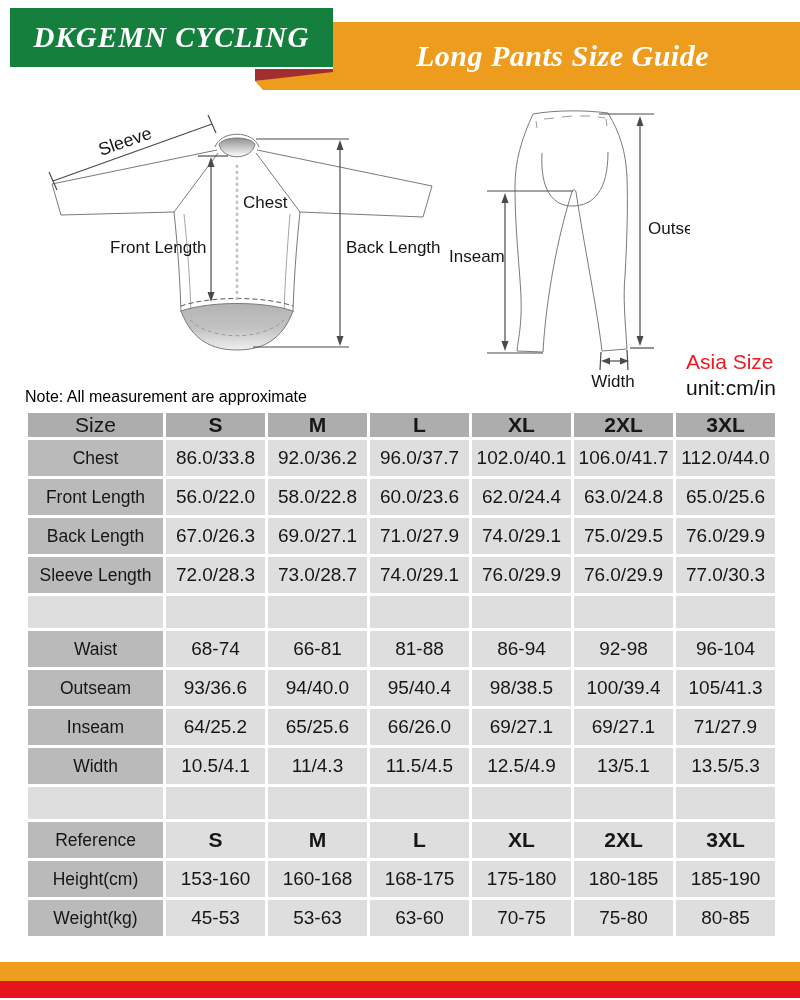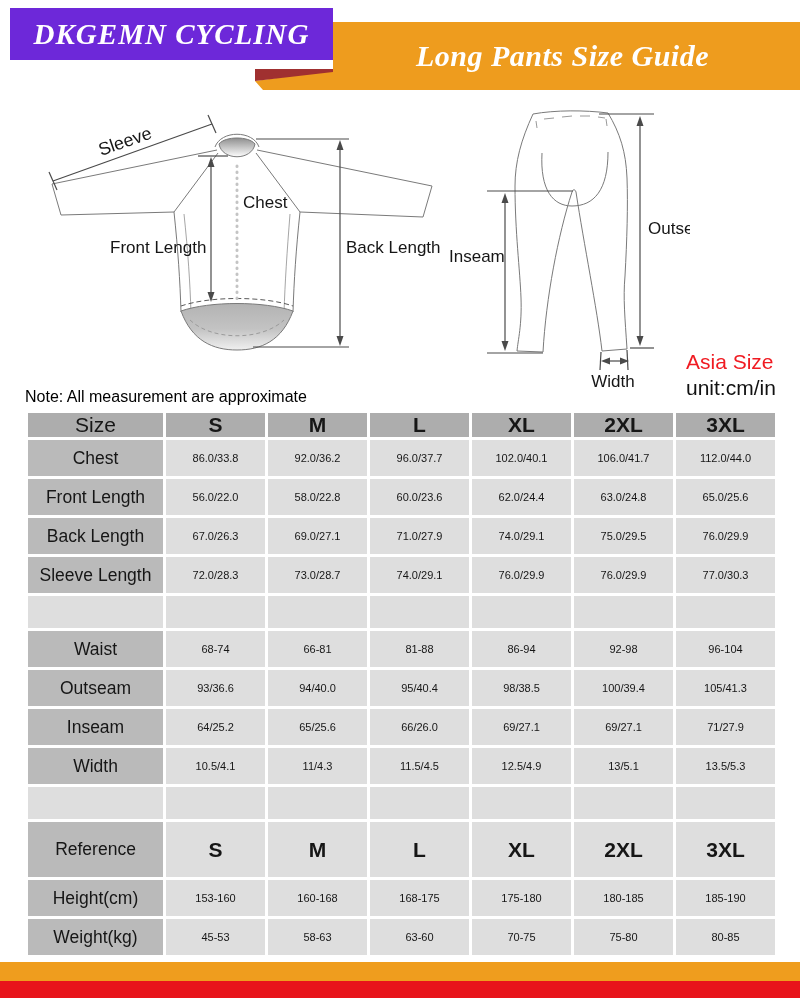--- a/index.html
+++ b/index.html
@@ -1,20 +1,20 @@
 <!DOCTYPE html>
 <html><head>
 <meta charset="utf-8">
 <style>
   html,body{margin:0;padding:0;}
   #page{position:relative;width:800px;height:1000px;background:#ffffff;overflow:hidden;
         font-family:"Liberation Sans",sans-serif;color:#161616;}
 
   
-  .brand-ribbon{position:absolute;left:10px;top:8px;width:323px;height:52px;background:#6d28d9;
+  .brand-ribbon{position:absolute;left:10px;top:8px;width:323px;height:59px;background:#15803d;
                 display:flex;align-items:center;justify-content:center;z-index:3;}
   .brand-ribbon span{color:#ffffff;font-family:"Liberation Serif",serif;font-style:italic;
                 font-weight:700;font-size:29px;letter-spacing:1px;white-space:nowrap;}
   .title-banner{position:absolute;left:255px;top:22px;width:545px;height:68px;background:#ee9c1e;
                 clip-path:polygon(78px 0,545px 0,545px 68px,8px 68px,0 59px,78px 48px);
                 display:flex;align-items:center;justify-content:center;z-index:1;text-align:right;}
   .title-banner span{color:#ffffff;font-family:"Liberation Serif",serif;font-style:italic;
                 font-weight:700;font-size:30px;letter-spacing:.5px;padding-left:70px;white-space:nowrap;}
   .fold{position:absolute;left:255px;top:69px;width:78px;height:12px;background:#a03030;
         clip-path:polygon(0 0,100% 0,100% 25%,0 100%);z-index:2;}
@@ -28,25 +28,25 @@
   .note-text{position:absolute;left:25px;top:388px;font-size:16px;color:#000000;}
 
   
   table.size-table{position:absolute;left:25px;top:410px;width:753px;table-layout:fixed;
                    border-collapse:separate;border-spacing:3px;}
   table.size-table td{text-align:center;vertical-align:middle;padding:0;overflow:hidden;}
   table.size-table td:first-child{width:135px;}
   .r-header td{height:24px;}
   .r-data td{height:36px;}
   .r-empty td{height:32px;}
-  .r-reference td{height:55px;}
+  .r-reference td{height:36px;}
   .c-hdr{background:#adadad;font-size:21px;font-weight:700;}
   .c-hdr.c-first{font-weight:400;}
   .c-lbl{background:#bababa;font-size:17.5px;font-weight:400;}
-  .c-val{background:#dedede;font-size:11px;}
+  .c-val{background:#dedede;font-size:19px;}
   .c-ref{background:#dedede;font-size:21px;font-weight:700;}
   .c-empty{background:#dedede;}
 
   
   .footer-orange{position:absolute;left:0;top:962px;width:800px;height:19px;background:#ef9d1e;}
   .footer-red{position:absolute;left:0;top:981px;width:800px;height:17px;background:#e8141b;}
 </style>
 </head>
 <body>
 
@@ -291,21 +291,21 @@
           <td class="c-val">153-160</td>
           <td class="c-val">160-168</td>
           <td class="c-val">168-175</td>
           <td class="c-val">175-180</td>
           <td class="c-val">180-185</td>
           <td class="c-val">185-190</td>
         </tr>
         <tr class="r-data">
           <td class="c-lbl">Weight(kg)</td>
           <td class="c-val">45-53</td>
-          <td class="c-val">58-63</td>
+          <td class="c-val">53-63</td>
           <td class="c-val">63-60</td>
           <td class="c-val">70-75</td>
           <td class="c-val">75-80</td>
           <td class="c-val">80-85</td>
         </tr>
       </tbody>
   </table>
 
   <div class="footer-orange"></div>
   <div class="footer-red"></div>

